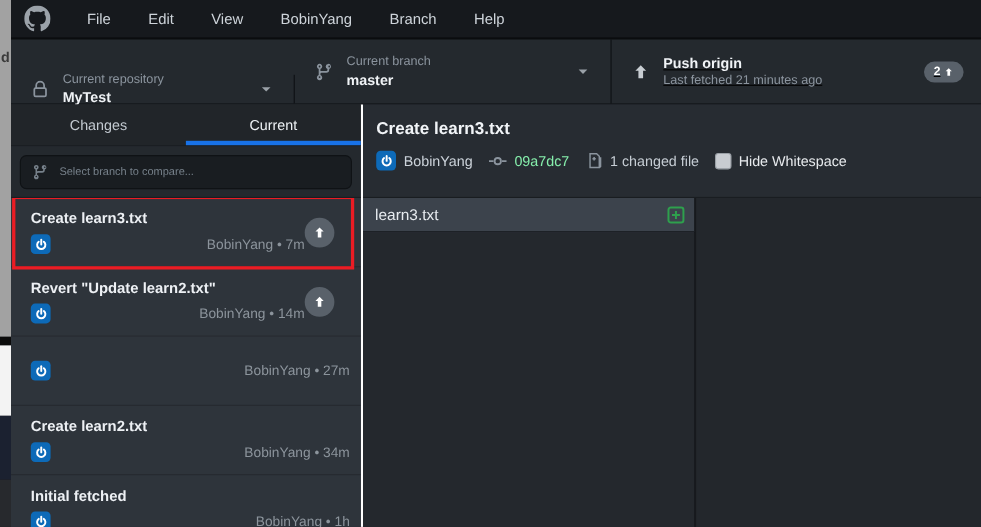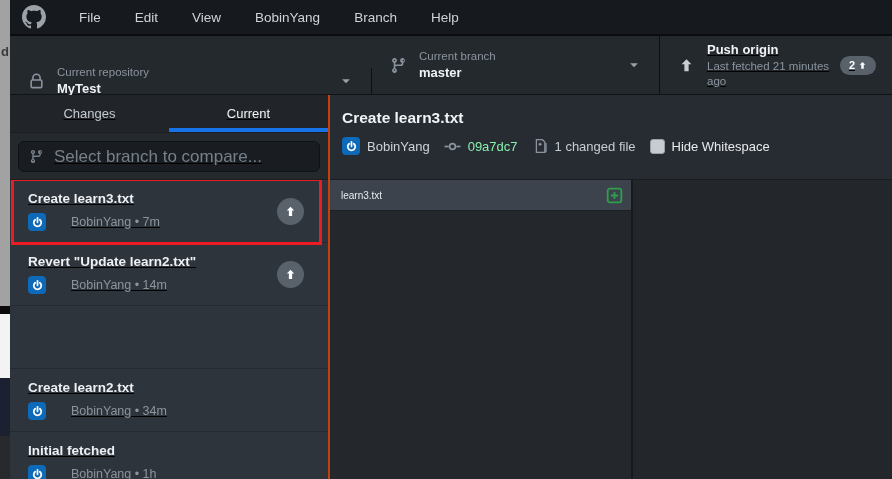--- a/index.html
+++ b/index.html
@@ -19,69 +19,69 @@
   .app{position:absolute;left:10px;top:0;width:882px;height:479px;display:flex;flex-direction:column;background:#24292e;}
 
   
   .menubar{height:34px;flex:0 0 34px;background:#16191d;display:flex;align-items:center;border-bottom:2px solid #0a0c0e;}
   .gh-logo{width:24px;height:24px;margin:0 16px 0 12px;display:flex;align-items:center;}
   .menu-item{padding:0 17px;font-size:13.5px;color:#ced4da;height:100%;display:flex;align-items:center;cursor:default;}
 
   
   .toolbar{height:59px;flex:0 0 59px;background:#24292e;display:flex;box-sizing:border-box;border-bottom:1px solid #101316;}
   .tool-sec{display:flex;align-items:center;border-right:1px solid #0d1013;box-sizing:border-box;padding:0 10px;}
-  .tool-sec.repo{width:362px;margin-top:32px;}
+  .tool-sec.repo{width:258px;margin-top:32px;}
   .tool-sec.branch{width:288px;}
   .tool-sec.push{flex:1;border-right:none;text-decoration:underline;}
   .tool-icon{margin:0 12px 0 8px;flex:0 0 auto;display:flex;}
   .tool-text{display:flex;flex-direction:column;line-height:1.3;min-width:0;}
   .tool-label{font-size:11.5px;color:#8b949e;}
   .tool-value{font-size:13px;font-weight:bold;color:#f0f3f6;margin-top:1px;}
   .chevron{margin-left:auto;margin-right:8px;display:flex;}
   .push-badge{margin-left:auto;margin-right:6px;background:var(--badge-gray,#59616a);border-radius:10px;height:19px;padding:0 9px;display:flex;align-items:center;gap:3px;color:#fff;font-size:11px;font-weight:bold;}
 
   
   .content{flex:1;display:flex;min-height:0;}
 
   
-  .sidebar{width:320px;flex:0 0 320px;box-sizing:border-box;border-right:2px solid #c2410c;display:flex;flex-direction:column;background:#24282d;position:relative;text-decoration:underline;}
+  .sidebar{width:320px;flex:0 0 320px;box-sizing:border-box;border-right:2px solid #ffffff;display:flex;flex-direction:column;background:#24282d;position:relative;}
   .tabs{height:38px;flex:0 0 38px;display:flex;background:#212529;border-bottom:1px solid #1a1d21;box-sizing:border-box;}
   .tab{flex:1;display:flex;align-items:center;justify-content:center;font-size:13px;color:#c3cad1;position:relative;cursor:default;}
   .tab.selected{color:#eef2f5;}
   .tab.selected .tab-underline{position:absolute;left:0;right:0;bottom:0;height:4px;background:var(--accent-blue,#1872e8);}
   .compare{padding:8px 8px 7px 8px;background:#24292e;border-bottom:1px solid #1a1d21;}
   .compare-box{height:31px;box-sizing:border-box;background:#191d21;border:1px solid #0f1215;border-radius:6px;display:flex;align-items:center;padding:0 10px;gap:8px;}
-  .compare-box input{flex:1;background:transparent;border:none;outline:none;color:#c4b5fd;font-size:17px;font-family:"Liberation Sans",sans-serif;}
+  .compare-box input{flex:1;background:transparent;border:none;outline:none;color:#c4b5fd;font-size:10px;font-family:"Liberation Sans",sans-serif;}
   .compare-box input::placeholder{color:#76808a;opacity:1;}
 
   .commit-list{flex:1;min-height:0;overflow:hidden;position:relative;background:#2e343b;}
   .commit-row{height:63px;box-sizing:border-box;border-bottom:1px solid #262a30;display:flex;align-items:stretch;padding:0 10px 0 18px;}
   .commit-texts{flex:1;min-width:0;display:flex;flex-direction:column;justify-content:center;gap:7px;}
   .c-title{font-size:13.5px;font-weight:bold;color:#edf0f4;white-space:nowrap;overflow:hidden;}
-  .c-meta{display:flex;align-items:center;gap:25px;font-size:12.5px;color:#8c949c;white-space:nowrap;}
+  .c-meta{display:flex;align-items:center;gap:25px;font-size:12.5px;color:#8c949c;white-space:nowrap;justify-content:space-between;}
   .avatar{width:18px;height:18px;flex:0 0 18px;border-radius:4px;background:var(--avatar-blue,#0d6ab8);display:flex;align-items:center;justify-content:center;}
   .push-dot{width:27px;height:27px;flex:0 0 27px;border-radius:50%;background:#59616a;align-self:center;margin-right:14px;display:flex;align-items:center;justify-content:center;}
   .annotation-box{position:absolute;left:1px;top:-2px;width:311px;height:67px;box-sizing:border-box;border:3px solid var(--annotation-red,#eb1c24);pointer-events:none;z-index:6;}
 
   
   .main{flex:1;display:flex;flex-direction:column;min-width:0;}
   .commit-header{height:85px;flex:0 0 85px;box-sizing:border-box;background:#272c32;border-bottom:1px solid #191d21;padding:14px 16px 0 12px;}
   .ch-title{font-size:15.5px;font-weight:bold;color:#f1f4f7;}
   .ch-meta{display:flex;align-items:center;margin-top:10px;font-size:13px;color:#c6cdd4;}
   .ch-meta .m-gap{width:14px;flex:0 0 14px;}
   .ch-meta .m-sgap{width:7px;flex:0 0 7px;}
   .ch-name{color:#ccd3da;}
   .ch-hash{color:#86efac;}
   .wbox{width:15px;height:15px;background:#c8ccd1;border:1px solid #9aa0a6;border-radius:3px;box-sizing:border-box;}
   .ch-hw{color:#e8ebee;}
 
   .main-body{flex:1;display:flex;min-height:0;}
   .file-panel{width:303px;flex:0 0 303px;box-sizing:border-box;border-right:2px solid #17191d;background:#24282d;display:flex;flex-direction:column;}
   .file-row{height:31px;flex:0 0 31px;box-sizing:border-box;background:#3c434c;border-bottom:1px solid #1d2126;display:flex;align-items:center;padding:0 8px 0 11px;}
-  .file-name{flex:1;font-size:10px;color:#e7ebef;white-space:nowrap;overflow:hidden;}
+  .file-name{flex:1;font-size:14px;color:#e7ebef;white-space:nowrap;overflow:hidden;}
   .diff-panel{flex:1;background:#23272c;}
 
   svg{display:block;}
 </style>
 </head>
 <body>
 
 <div class="screen">
 
   <div class="sliver">
@@ -226,20 +226,29 @@
             </div>
             <span class="push-dot">
               <svg viewBox="0 0 16 16" width="13" height="13">
                   <path d="M8 2.2l4.6 4.6H10v6.6H6V6.8H3.4z" fill="#fff"></path>
                 </svg>
             </span>
           </div>
 
           <div class="commit-row">
             <div class="commit-texts">
+              <div class="c-meta">
+                <span class="avatar">
+                  <svg viewBox="0 0 16 16" width="13" height="13">
+                      <path d="M8 2.3v5.4" stroke="#fff" stroke-width="2.2" stroke-linecap="round" fill="none"></path>
+                      <path d="M5.1 4.6a4.6 4.6 0 1 0 5.8 0" fill="none" stroke="#fff" stroke-width="2.2" stroke-linecap="round"></path>
+                    </svg>
+                </span>
+                <span>BobinYang • 27m</span>
+              </div>
             </div>
           </div>
 
           <div class="commit-row">
             <div class="commit-texts">
               <div class="c-title">Create learn2.txt</div>
               <div class="c-meta">
                 <span class="avatar">
                   <svg viewBox="0 0 16 16" width="13" height="13">
                       <path d="M8 2.3v5.4" stroke="#fff" stroke-width="2.2" stroke-linecap="round" fill="none"></path>

